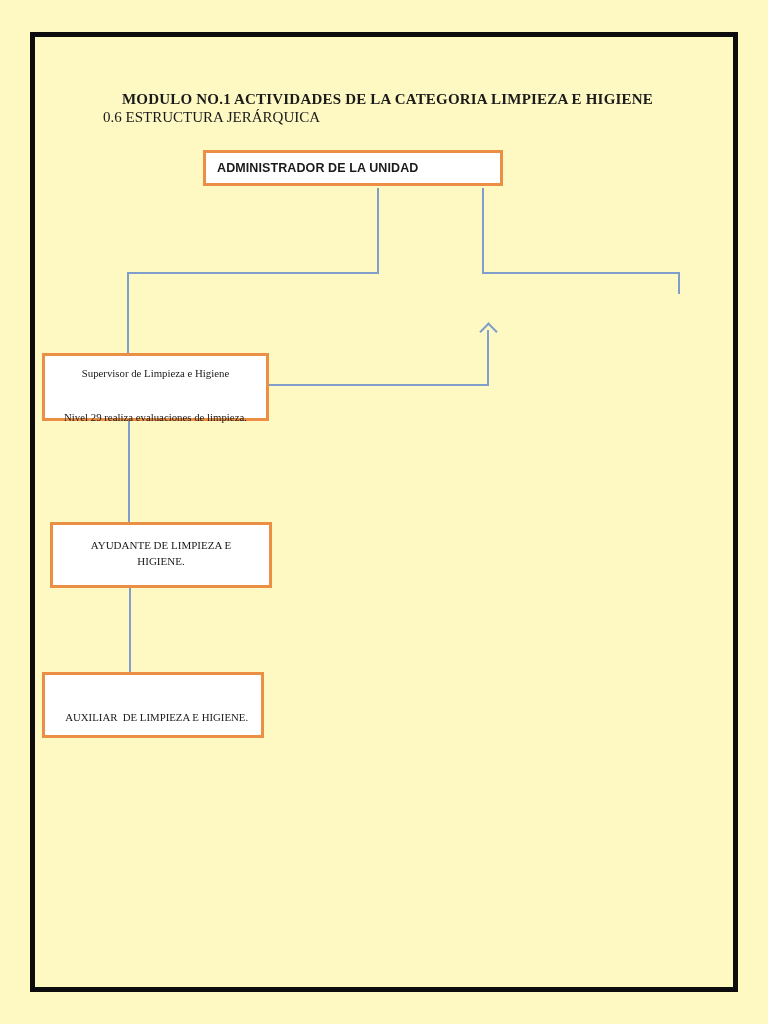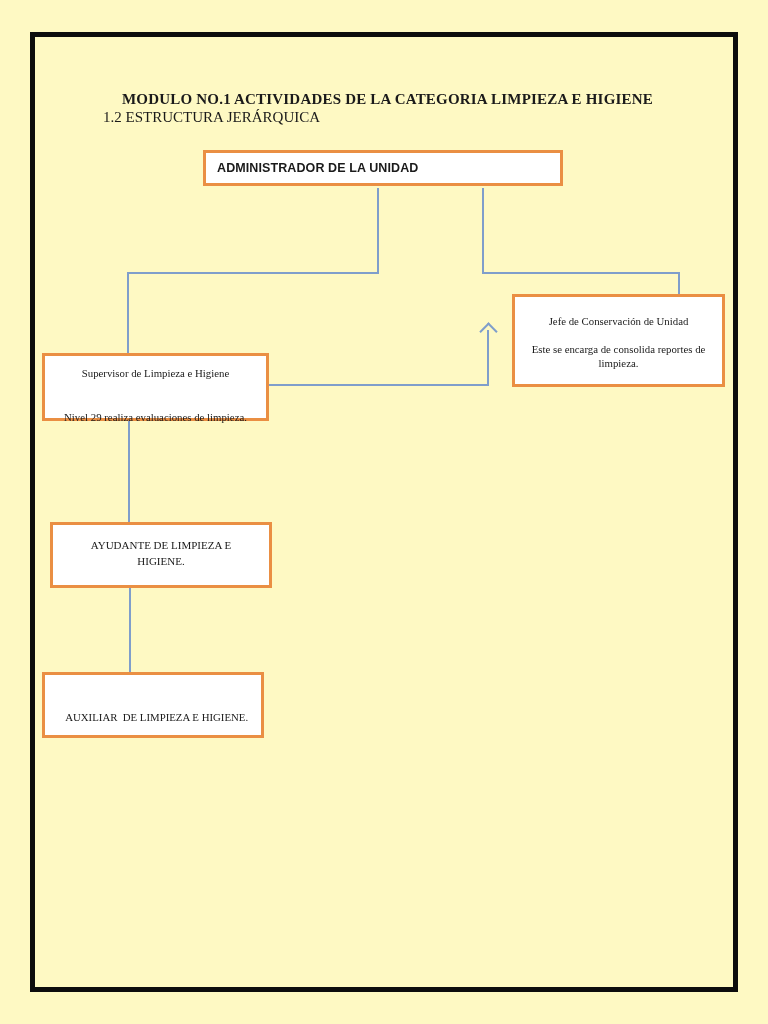--- a/index.html
+++ b/index.html
@@ -36,21 +36,21 @@
   .node {
     position: absolute;
     border: 3px solid #ea8f43;
     box-sizing: border-box;
     background: #ffffff;
     font-size: 11px;
     line-height: 14px;
   }
   .node-admin {
     left: 203px; top: 150px;
-    width: 360px; height: 36px;
+    width: 300px; height: 36px;
     display: flex;
     align-items: center;
     padding-left: 11px;
     font-family: "Liberation Sans", sans-serif;
     font-weight: bold;
     font-size: 12.5px;
     letter-spacing: 0.1px;
   }
   .node-jefe {
     left: 512px; top: 294px;
@@ -100,30 +100,26 @@
   }
 </style>
 </head>
 <body>
 
 <div class="page">
 
   <div class="page-border"></div>
 
   <div class="doc-title">MODULO NO.1 ACTIVIDADES DE LA CATEGORIA LIMPIEZA E HIGIENE</div>
-  <div class="doc-subtitle">1.2 ESTRUCTURA JERÁRQUICA</div>
+  <div class="doc-subtitle">0.6 ESTRUCTURA JERÁRQUICA</div>
 
   <div class="node node-admin">
     <span>ADMINISTRADOR DE LA UNIDAD</span>
   </div>
 
-  <div class="node node-jefe">
-    <span class="line1">Jefe de Conservación de Unidad</span>
-    <span class="line2">Este se encarga de consolida reportes de limpieza.</span>
-  </div>
 
   <div class="node node-supervisor">
     <span class="line1">Supervisor de Limpieza e Higiene</span>
     <span class="line2">Nivel 29 realiza evaluaciones de limpieza.</span>
   </div>
 
   <div class="node node-auxiliar">
     <span>AUXILIAR  DE LIMPIEZA E HIGIENE.</span>
   </div>
 

